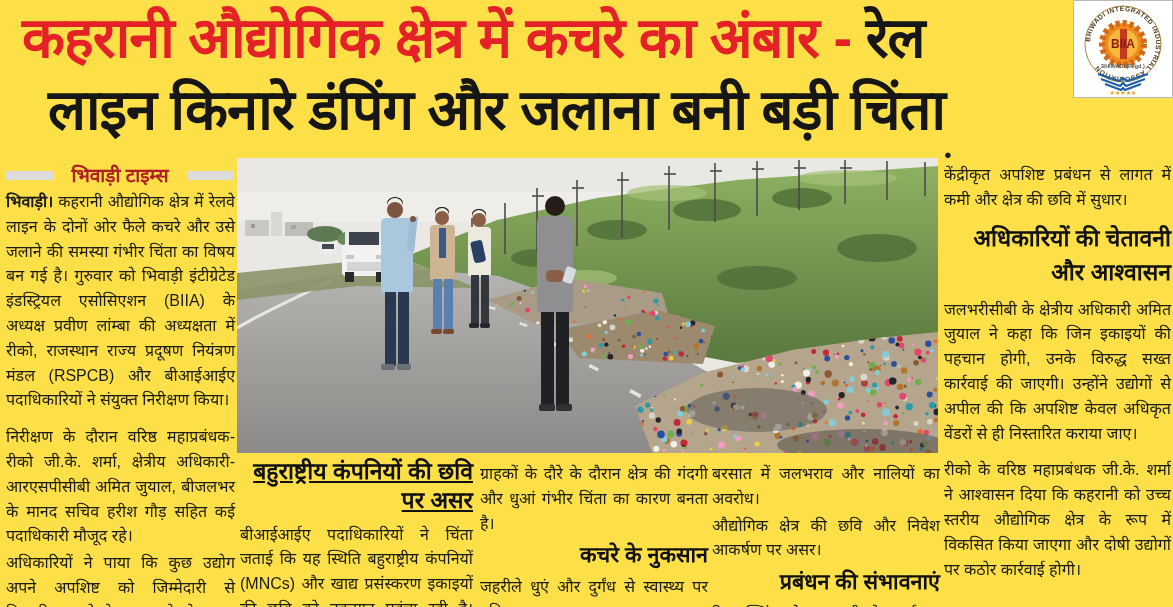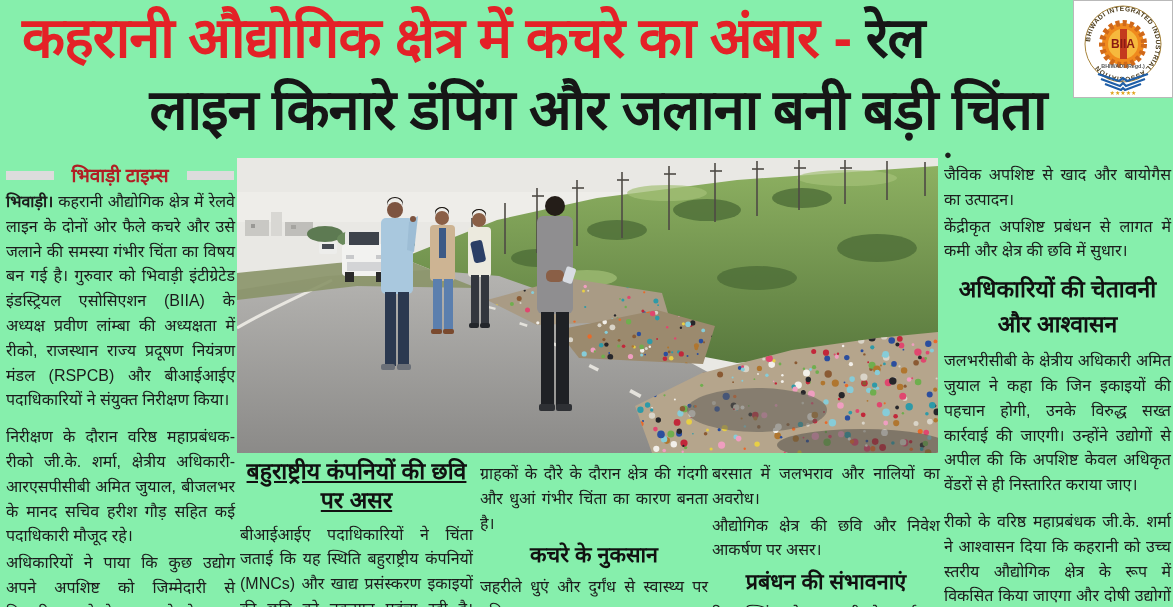--- a/index.html
+++ b/index.html
@@ -1,48 +1,48 @@
 <!DOCTYPE html>
 <html lang="hi"><head>
 <meta charset="utf-8">
 <style>
   html,body{margin:0;padding:0;background:#ffffff;}
   .page{
-    position:relative;width:1173px;height:607px;overflow:hidden;background:#86efac;
+    position:relative;width:1173px;height:607px;overflow:hidden;background:#fde047;
     font-family:"Liberation Sans","DejaVu Sans",sans-serif;color:#1c1c1c;
   }
   
   .hl1{
     position:absolute;top:4px;left:22px;width:1140px;white-space:nowrap;
     font-size:56px;font-weight:800;letter-spacing:-1px;line-height:1.2;
   }
   .hl1 .red{color:#e42127;}
   .hl1 .black{color:#161616;}
   .hl2{
-    position:absolute;top:76px;left:48px;width:1100px;white-space:nowrap;text-align:center;
+    position:absolute;top:76px;left:48px;width:1100px;white-space:nowrap;text-align:left;
     font-size:56px;font-weight:800;letter-spacing:-1px;color:#161616;line-height:1.2;
   }
   
   .logo-box{
     position:absolute;top:0;right:0;width:100px;height:98px;background:#ffffff;
     border:1px solid #b9b9b9;box-sizing:border-box;display:flex;align-items:center;justify-content:center;
   }
   
   .byline{
     position:absolute;top:162px;left:6px;width:228px;display:flex;align-items:center;gap:18px;
   }
   .byline .bar{flex:1;height:9px;background:#dcdcdc;}
   .byline .t{color:#b01f24;font-weight:800;font-size:19px;white-space:nowrap;}
   
   .col{position:absolute;text-align:justify;font-size:16px;line-height:1.55;color:#1c1c1c;}
   .col p{margin:0 0 2px 0;}
   .col p.gap{margin-top:12px;}
   .col .lead{font-weight:800;}
   .col h3{
-    margin:6px 0 6px 0;font-size:21.5px;line-height:1.25;font-weight:800;color:#111;text-align:center;
+    margin:6px 0 6px 0;font-size:21.5px;line-height:1.25;font-weight:800;color:#111;text-align:right;
   }
   .col1{top:190px;left:6px;width:229px;}
   .col2{top:457px;left:240px;width:233px;}
   .col2 h3{font-size:23px;margin:0 0 8px 0;text-decoration:underline;}
   .col3{top:462px;left:480px;width:228px;}
   .col4{top:462px;left:712px;width:228px;}
   .col5{top:148px;left:944px;width:227px;}
   .col5 h3{font-size:23px;line-height:1.5;margin:8px 0 8px 0;}
   .bullet-dot{font-size:13px;line-height:1;margin:0 0 3px 0;text-align:left;}
   
@@ -748,21 +748,20 @@
 
   <div class="col col4">
     <p>बरसात में जलभराव और नालियों का अवरोध।</p>
     <p>औद्योगिक क्षेत्र की छवि और निवेश आकर्षण पर असर।</p>
     <h3>प्रबंधन की संभावनाएं</h3>
     <p>रिसाइक्लिंग योग्य सामग्री से पुनर्चक्रण उद्योग को बढ़ावा।</p>
   </div>
 
   <div class="col col5">
     <p class="bullet-dot">●</p>
-    <p>जैविक अपशिष्ट से खाद और बायोगैस का उत्पादन।</p>
     <p>केंद्रीकृत अपशिष्ट प्रबंधन से लागत में कमी और क्षेत्र की छवि में सुधार।</p>
     <h3>अधिकारियों की चेतावनी और आश्वासन</h3>
     <p>जलभरीसीबी के क्षेत्रीय अधिकारी अमित जुयाल ने कहा कि जिन इकाइयों की पहचान होगी, उनके विरुद्ध सख्त कार्रवाई की जाएगी। उन्होंने उद्योगों से अपील की कि अपशिष्ट केवल अधिकृत वेंडरों से ही निस्तारित कराया जाए।</p>
     <p class="gap">रीको के वरिष्ठ महाप्रबंधक जी.के. शर्मा ने आश्वासन दिया कि कहरानी को उच्च स्तरीय औद्योगिक क्षेत्र के रूप में विकसित किया जाएगा और दोषी उद्योगों पर कठोर कार्रवाई होगी।</p>
 
   </div>
 
 </div>
 
 </body></html>

